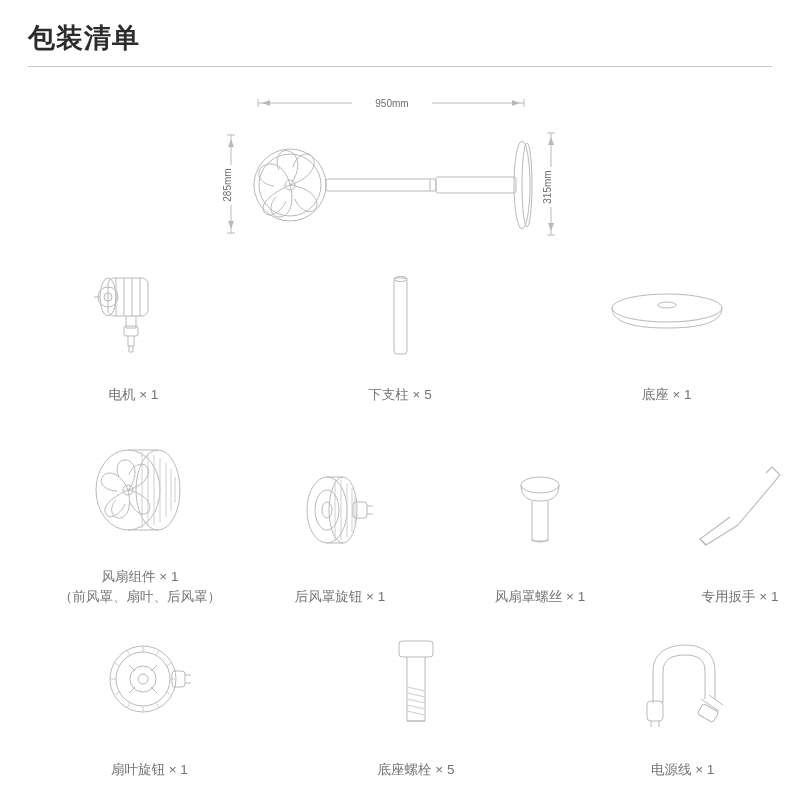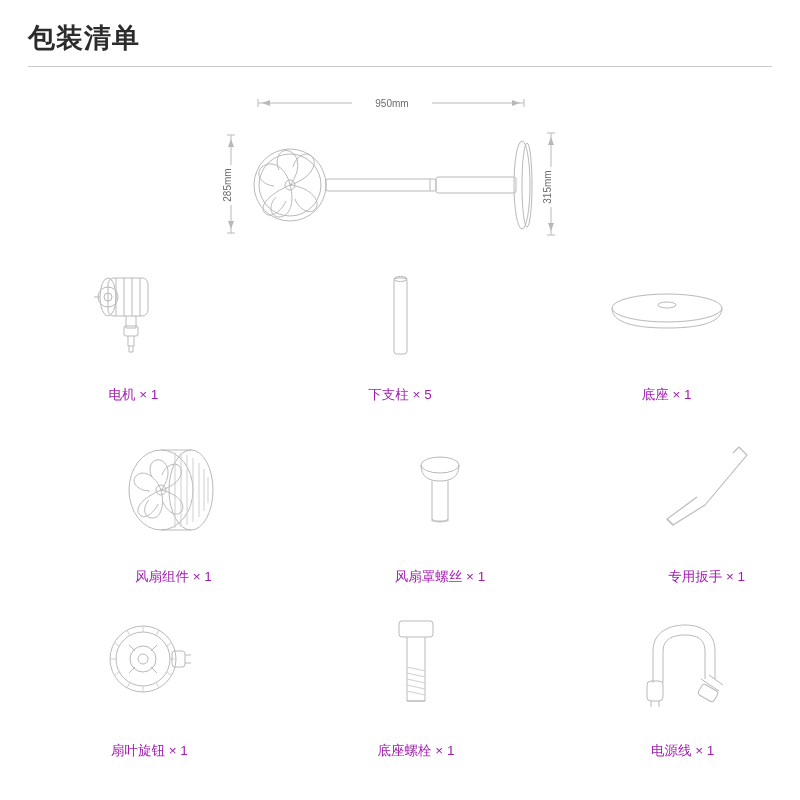--- a/index.html
+++ b/index.html
@@ -66,21 +66,21 @@
   .art {
     height: 110px;
     display: flex;
     align-items: center;
     justify-content: center;
   }
   .art.tall { height: 120px; }
   .caption {
     text-align: center;
     font-size: 13.5px;
-    color: #a21caf;
+    color: #737373;
     line-height: 1.45;
     margin-top: 16px;
     white-space: nowrap;
   }
   .caption .sub {
     display: block;
     font-size: 13.5px;
   }
   .row1 { margin-top: 14px; }
   .row2 { margin-top: 26px; margin-left: 40px; }
@@ -221,23 +221,46 @@
             <path d="M58 57 C68 45 67 30 57 27 C49 25 44 35 49 44"></path>
             <path d="M58 57 C73 53 82 42 77 34 C73 28 62 32 59 42"></path>
             <path d="M58 57 C73 60 83 70 79 78 C74 85 64 79 60 69"></path>
             <path d="M58 57 C62 72 58 86 48 85 C41 84 39 74 46 67"></path>
             <path d="M58 57 C44 63 31 73 36 81 C41 88 51 80 55 71"></path>
           </g>
         </svg>
       </div>
       <div class="caption">
         <span>风扇组件 × 1</span>
-      </div>
-    </div>
-
+        <span class="sub">（前风罩、扇叶、后风罩）</span>
+      </div>
+    </div>
+
+    <div class="cell">
+      <div class="art tall">
+        <svg width="110" height="115" viewBox="0 0 110 115">
+          <g fill="none" stroke="#b9b9b9" stroke-width="1">
+            <ellipse cx="42" cy="57" rx="20" ry="33"></ellipse>
+            <ellipse cx="58" cy="57" rx="14" ry="33"></ellipse>
+            <path d="M42 24 L58 24 M42 90 L58 90"></path>
+            <g stroke="#cfcfcf">
+              <path d="M50 26 L50 88 M56 27 L56 87 M62 30 L62 84 M67 35 L67 79 M70 42 L70 72"></path>
+            </g>
+            <ellipse cx="42" cy="57" rx="12" ry="20"></ellipse>
+            <ellipse cx="42" cy="57" rx="5" ry="8"></ellipse>
+            <rect x="68" y="49" width="14" height="16" rx="3"></rect>
+            <line x1="82" y1="53" x2="88" y2="53"></line>
+            <line x1="82" y1="61" x2="88" y2="61"></line>
+          </g>
+        </svg>
+      </div>
+      <div class="caption">
+        <span>后风罩旋钮 × 1</span>
+      </div>
+    </div>
 
     <div class="cell">
       <div class="art tall">
         <svg width="80" height="115" viewBox="0 0 80 115">
           <g fill="none" stroke="#b9b9b9" stroke-width="1">
             <ellipse cx="40" cy="32" rx="19" ry="8"></ellipse>
             <path d="M21 32 C21 44 29 48 40 48 C51 48 59 44 59 32"></path>
             <path d="M32 48 L32 88 L48 88 L48 48"></path>
             <path d="M32 86 C36 90 44 90 48 86"></path>
           </g>
@@ -297,21 +320,21 @@
             <rect x="28" y="14" width="34" height="16" rx="3"></rect>
             <path d="M36 30 L36 94 L54 94 L54 30"></path>
             <g stroke="#cfcfcf">
               <path d="M36 60 L54 64 M36 66 L54 70 M36 72 L54 76 M36 78 L54 82 M36 84 L54 88"></path>
             </g>
             <path d="M36 94 L54 94"></path>
           </g>
         </svg>
       </div>
       <div class="caption">
-        <span>底座螺栓 × 1</span>
+        <span>底座螺栓 × 5</span>
       </div>
     </div>
 
     <div class="cell">
       <div class="art tall">
         <svg width="120" height="115" viewBox="0 0 120 115">
           <g fill="none" stroke="#b9b9b9" stroke-width="1">
             <path d="M30 76 L30 44 C30 24 48 18 62 18 C76 18 92 24 92 44 L92 72"></path>
             <path d="M40 76 L40 44 C40 32 50 28 62 28 C74 28 82 32 82 44 L82 72"></path>
             <rect x="24" y="74" width="16" height="20" rx="4"></rect>

